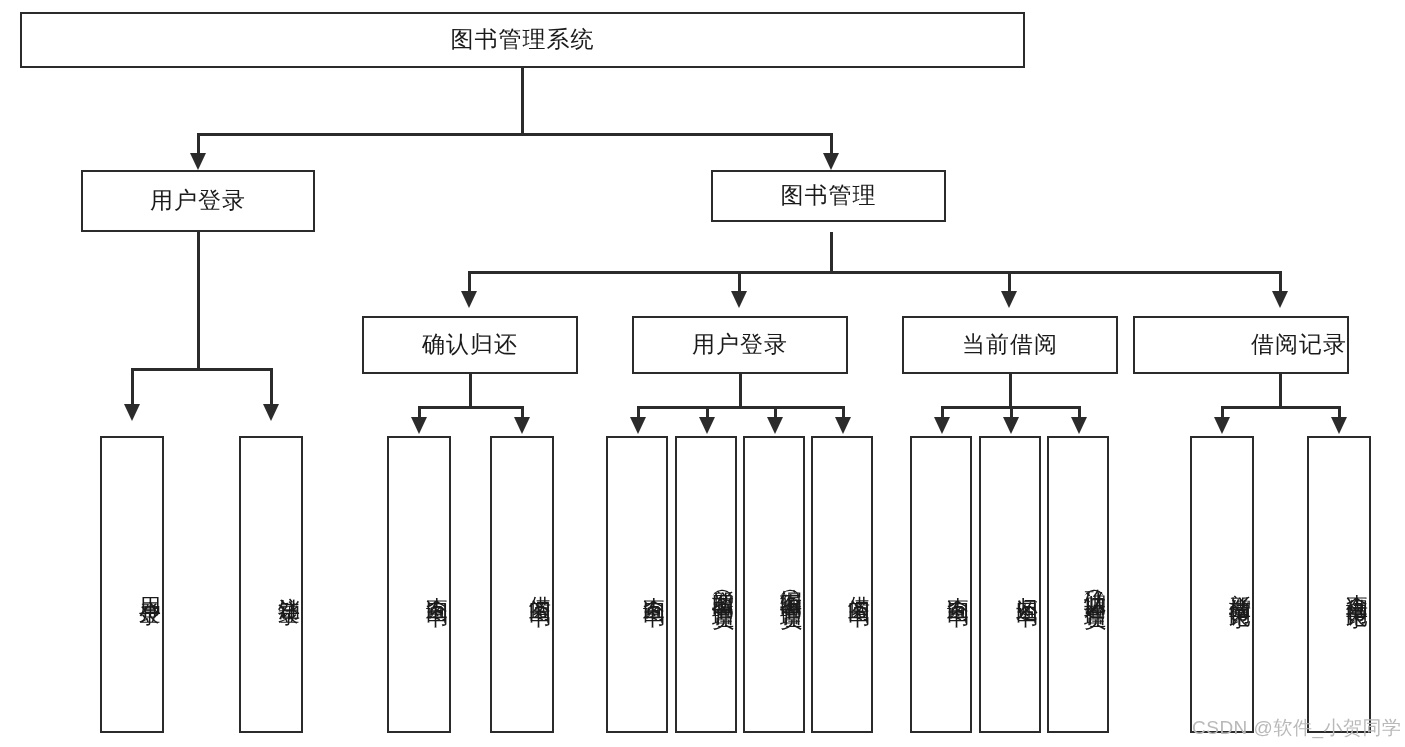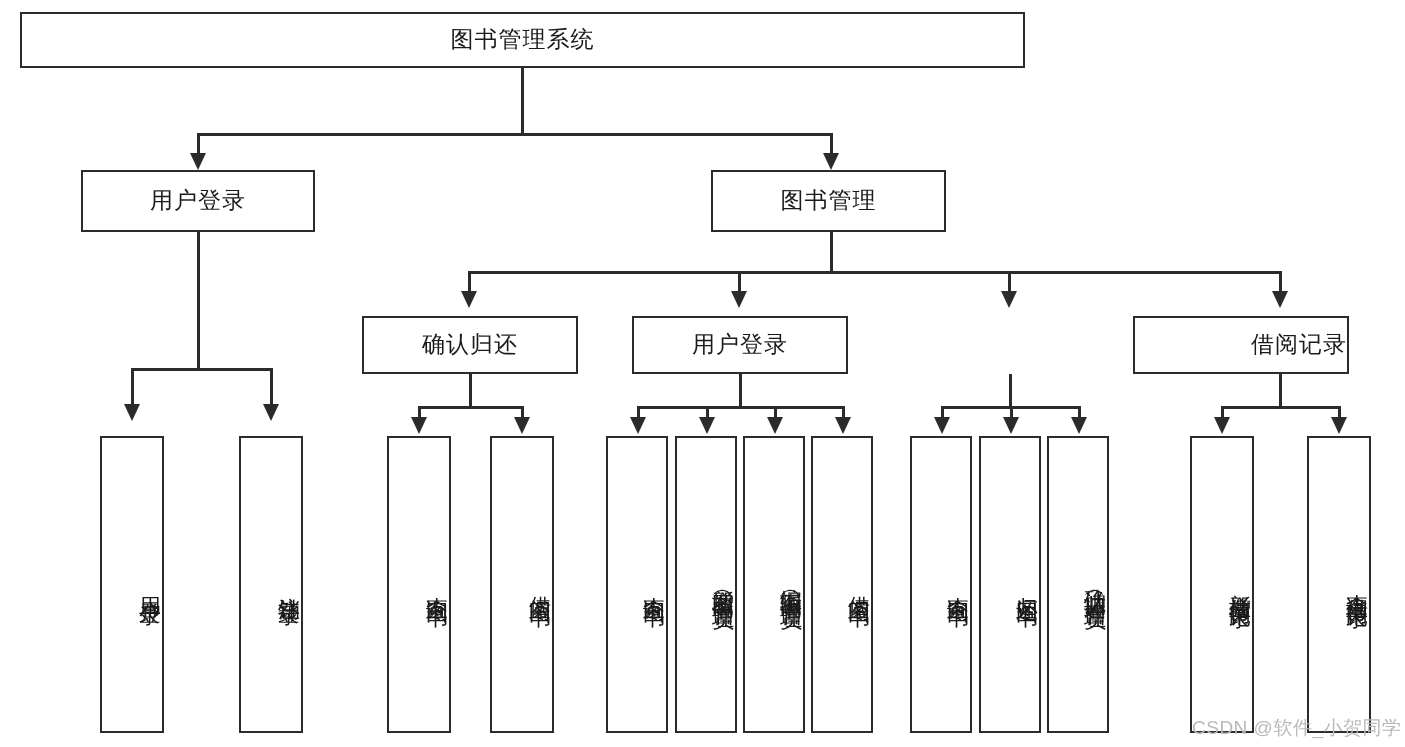--- a/index.html
+++ b/index.html
@@ -87,21 +87,21 @@
   <div class="ln h" style="left:197px; top:133px; width:636px;"></div>
 
   <div class="ln v" style="left:197px; top:133px; height:22px;"></div>
   <div class="arrow" style="left:190px; top:153px;"></div>
   <div class="ln v" style="left:830px; top:133px; height:22px;"></div>
   <div class="arrow" style="left:823px; top:153px;"></div>
 
   <div class="node h" style="left:81px; top:170px; width:234px; height:62px;">
     <span>用户登录</span>
   </div>
-  <div class="node h" style="left:711px; top:170px; width:235px; height:62px;">
+  <div class="node h" style="left:711px; top:170px; width:235px; height:52px;">
     <span>图书管理</span>
   </div>
 
   <div class="ln v" style="left:197px; top:232px; height:138px;"></div>
   <div class="ln h" style="left:131px; top:368px; width:141px;"></div>
   <div class="ln v" style="left:131px; top:368px; height:38px;"></div>
   <div class="arrow" style="left:124px; top:404px;"></div>
   <div class="ln v" style="left:270px; top:368px; height:38px;"></div>
   <div class="arrow" style="left:263px; top:404px;"></div>
 
@@ -115,20 +115,23 @@
   <div class="ln v" style="left:1008px; top:271px; height:22px;"></div>
   <div class="arrow" style="left:1001px; top:291px;"></div>
   <div class="ln v" style="left:1279px; top:271px; height:22px;"></div>
   <div class="arrow" style="left:1272px; top:291px;"></div>
 
   <div class="node h" style="left:362px; top:316px; width:216px; height:58px;">
     <span>确认归还</span>
   </div>
   <div class="node h" style="left:632px; top:316px; width:216px; height:58px;">
     <span>用户登录</span>
+  </div>
+  <div class="node h" style="left:902px; top:316px; width:216px; height:58px;">
+    <span>当前借阅</span>
   </div>
   <div class="node h" style="left:1133px; top:316px; width:216px; height:58px;justify-content:flex-end;">
     <span>借阅记录</span>
   </div>
 
   <div class="ln v" style="left:469px; top:374px; height:34px;"></div>
   <div class="ln h" style="left:418px; top:406px; width:105px;"></div>
   <div class="ln v" style="left:418px; top:406px; height:14px;"></div>
   <div class="arrow" style="left:411px; top:417px;"></div>
   <div class="ln v" style="left:521px; top:406px; height:14px;"></div>

